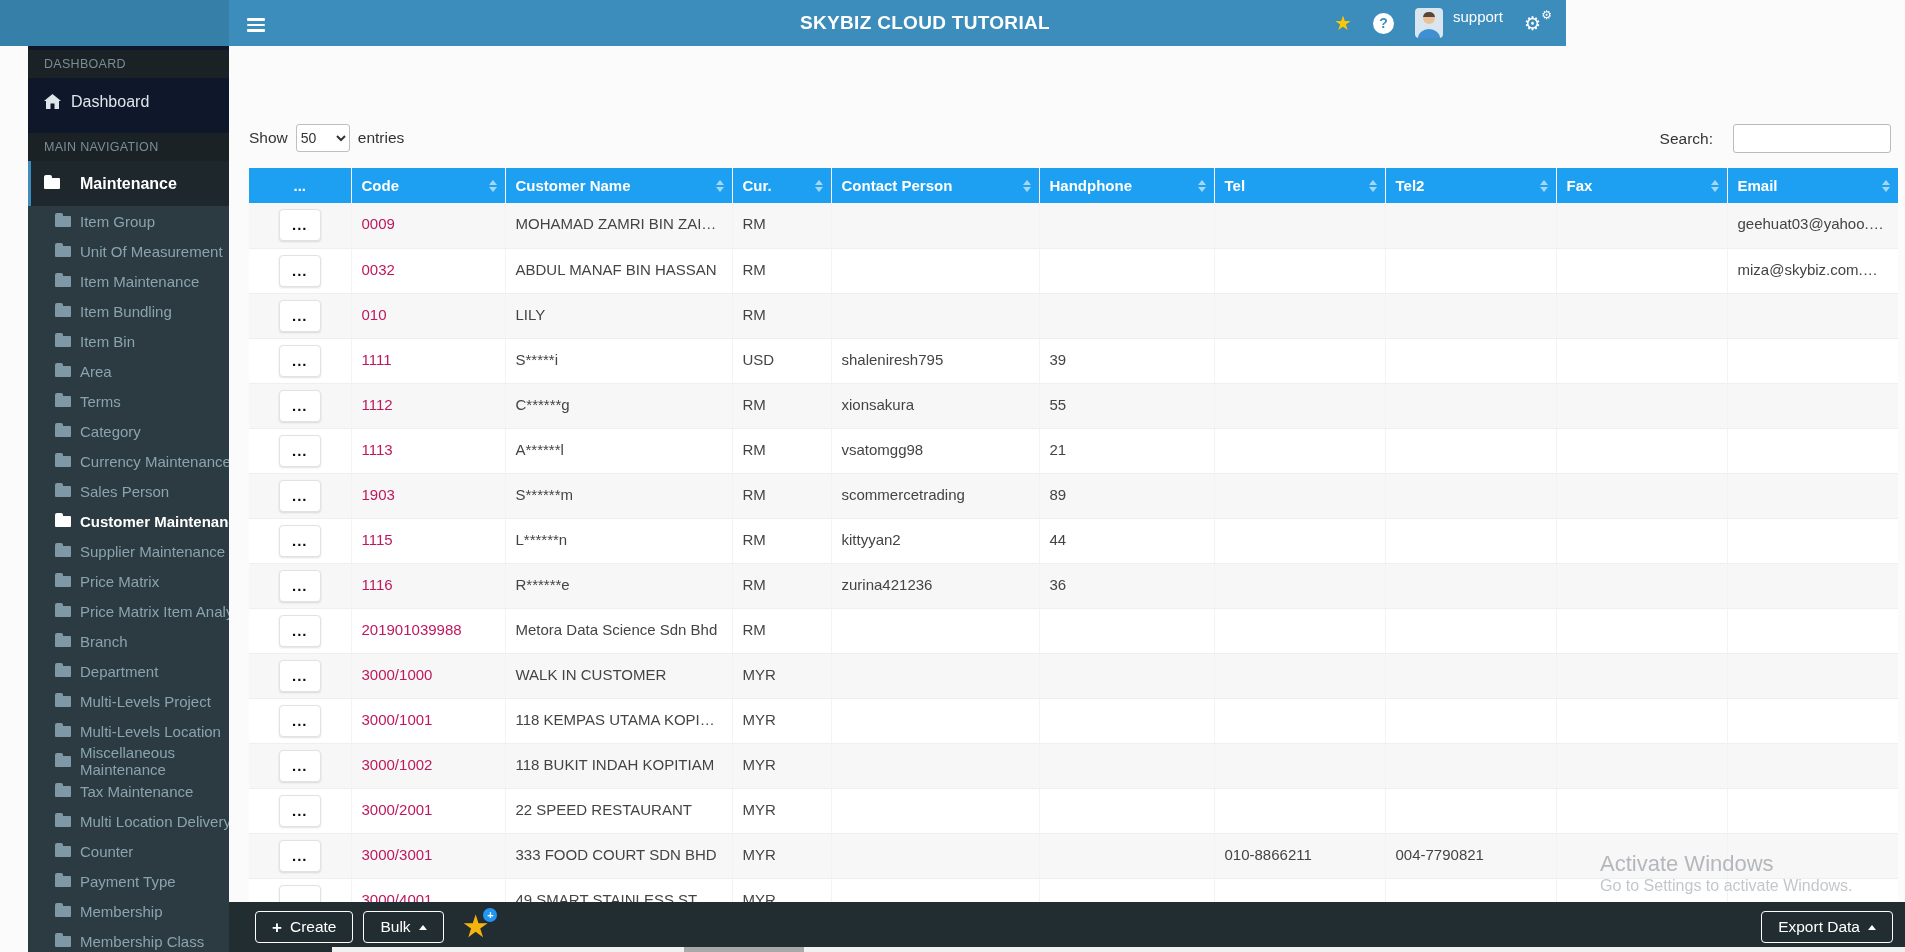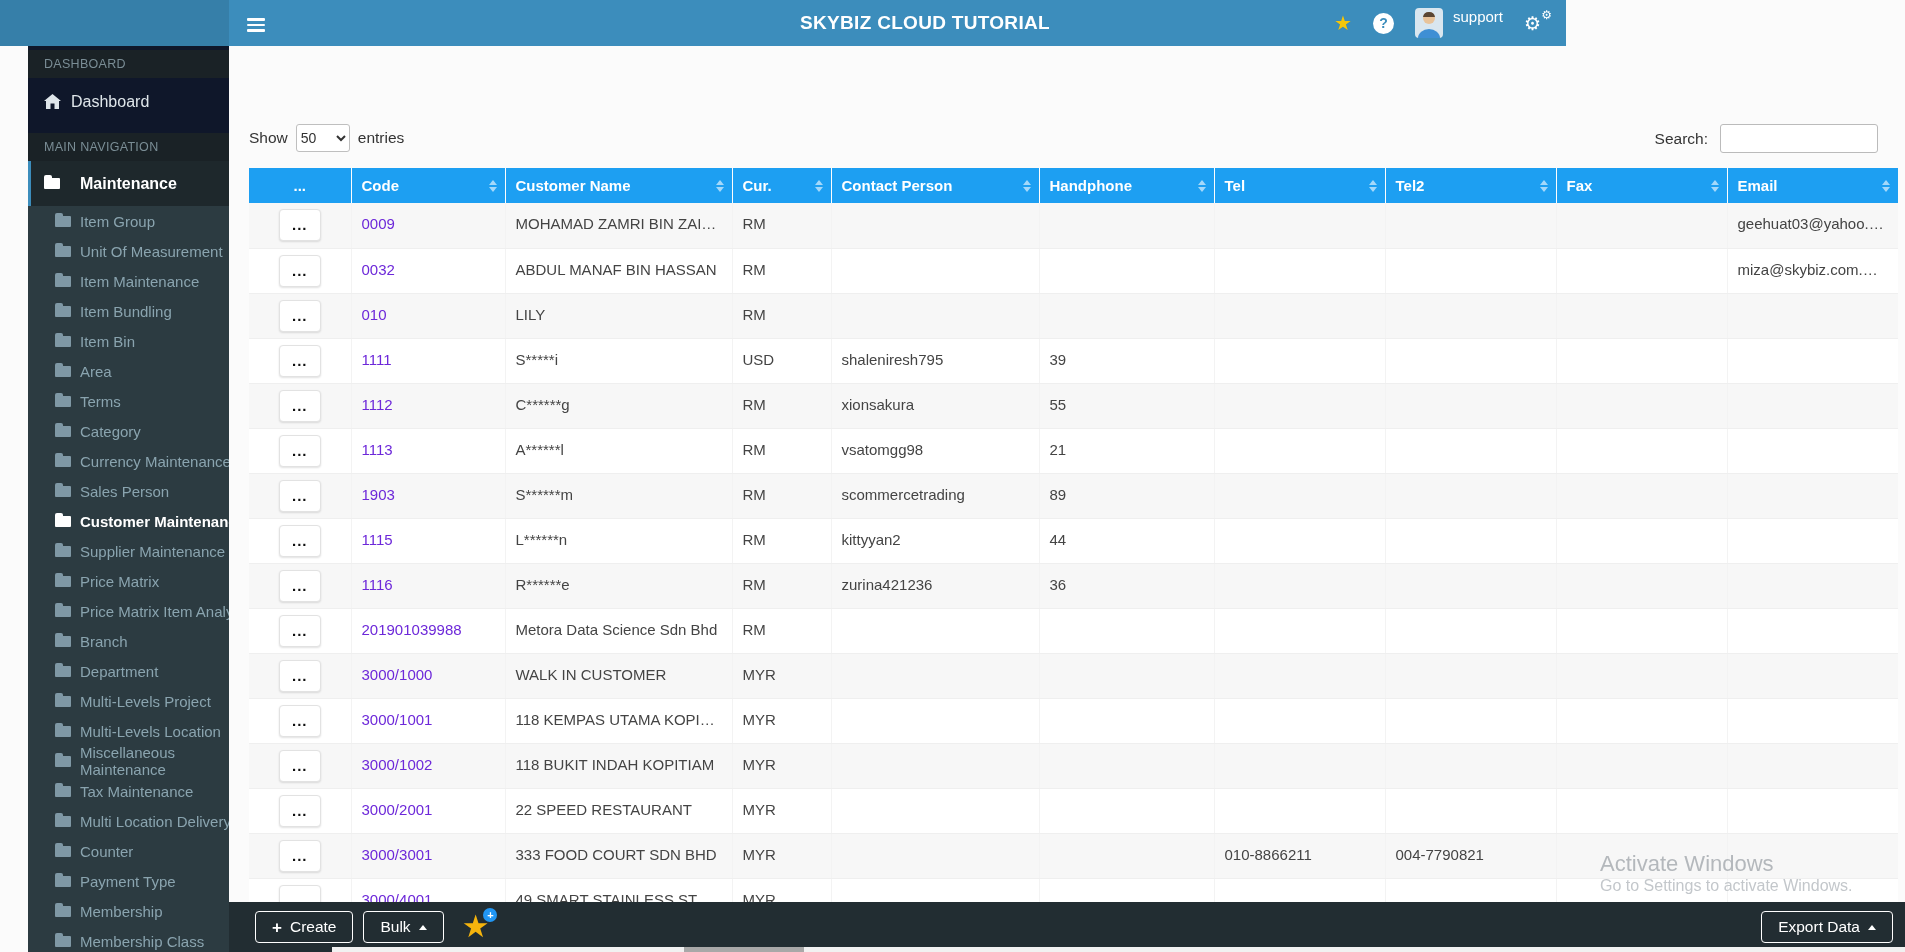--- a/index.html
+++ b/index.html
@@ -43,21 +43,21 @@
   .main{position:absolute;top:46px;left:229px;right:0;bottom:0;background:#fbfbfb;overflow:hidden;}
   .adv-panel{position:absolute;top:16px;left:20px;width:1649px;height:42px;background:#f4f4f4;border:1px solid #dcdcdc;
     border-radius:4px;display:flex;align-items:center;padding-left:14px;cursor:pointer;}
   .adv-panel .chev{color:#444;margin:-3px 12px 0 0;}
   .adv-label{font-size:16.5px;color:#333;}
 
   .controls{position:absolute;top:78px;left:20px;right:12px;height:32px;}
   .show-group{display:flex;align-items:center;gap:8px;font-size:15.5px;color:#333;}
   .len-select{width:54px;height:28px;border:1px solid #bfbfbf;border-radius:3px;font-size:14px;background:#fff;color:#333;}
   .notice{position:absolute;left:224px;top:2px;color:#e60000;font-weight:700;font-size:19px;white-space:nowrap;}
-  .search-group{position:absolute;right:15px;top:0;display:flex;align-items:center;gap:12px;font-size:15.5px;color:#333;margin-left:48px;}
+  .search-group{position:absolute;right:2px;top:0;display:flex;align-items:center;gap:20px;font-size:15.5px;color:#333;margin-left:48px;}
   .search-input{width:158px;height:29px;border:1px solid #bbb;border-radius:3px;background:#fff;padding:0 6px;font-size:14px;}
 
   
   .dt{position:absolute;top:122px;left:20px;width:1649px;border-collapse:collapse;table-layout:fixed;}
   col.w-dots{width:102px}col.w-code{width:154px}col.w-name{width:227px}col.w-cur{width:99px}col.w-contact{width:208px}
   col.w-hand{width:175px}col.w-tel{width:171px}col.w-tel2{width:171px}col.w-fax{width:171px}col.w-email{width:171px}
   .dt th{background:#1d9ff2;color:#fff;font-size:15px;font-weight:700;height:35px;text-align:left;padding:0 26px 0 10px;
     border-right:1px solid rgba(255,255,255,.45);position:relative;cursor:pointer;white-space:nowrap;}
   .dt th:first-child{text-align:center;padding:0;}
   .dt th:last-child{border-right:none;}
@@ -66,21 +66,21 @@
   .sort .up{border-bottom:5px solid rgba(255,255,255,.6);margin-bottom:2px;}
   .sort .down{border-top:5px solid rgba(255,255,255,.6);}
   .dt td{height:45px;vertical-align:top;padding:12px 10px 0 10px;font-size:15px;color:#444;
     border-bottom:1px solid #efefef;border-right:1px solid #f3f3f3;overflow:hidden;white-space:nowrap;text-overflow:ellipsis;}
   .dt td:last-child{border-right:none;}
   .dt tbody tr:nth-child(odd) td{background:#f7f7f7;}
   .dt tbody tr:nth-child(even) td{background:#fff;}
   .c-dots{text-align:center;padding-top:6px !important;}
   .dots{width:42px;height:32px;background:#fff;border:1px solid #e2e2e2;border-radius:4px;box-shadow:0 1px 2px rgba(0,0,0,.12);
     font-weight:700;font-size:15px;letter-spacing:1px;color:#111;line-height:10px;cursor:pointer;}
-  .code-link{color:#6d28d9;text-decoration:none;cursor:pointer;margin-top:12px;}
+  .code-link{color:#be185d;text-decoration:none;cursor:pointer;margin-top:12px;}
 
   
   .watermark{position:absolute;left:1371px;top:806px;color:#b9bdc1;z-index:5;}
   .watermark .w1{font-size:22px;line-height:24px;color:#b4b8bc;}
   .watermark .w2{font-size:16px;line-height:20px;color:#c3c7cb;}
 
   
   .bottombar{position:absolute;left:0;right:0;bottom:0;height:50px;background:#222d32;z-index:20;display:flex;align-items:center;padding-left:26px;}
   .bbtn{height:32px;background:transparent;border:1px solid #fff;border-radius:4px;color:#fff;font-size:15.5px;
     padding:0 16px;display:flex;align-items:center;gap:8px;cursor:pointer;}

